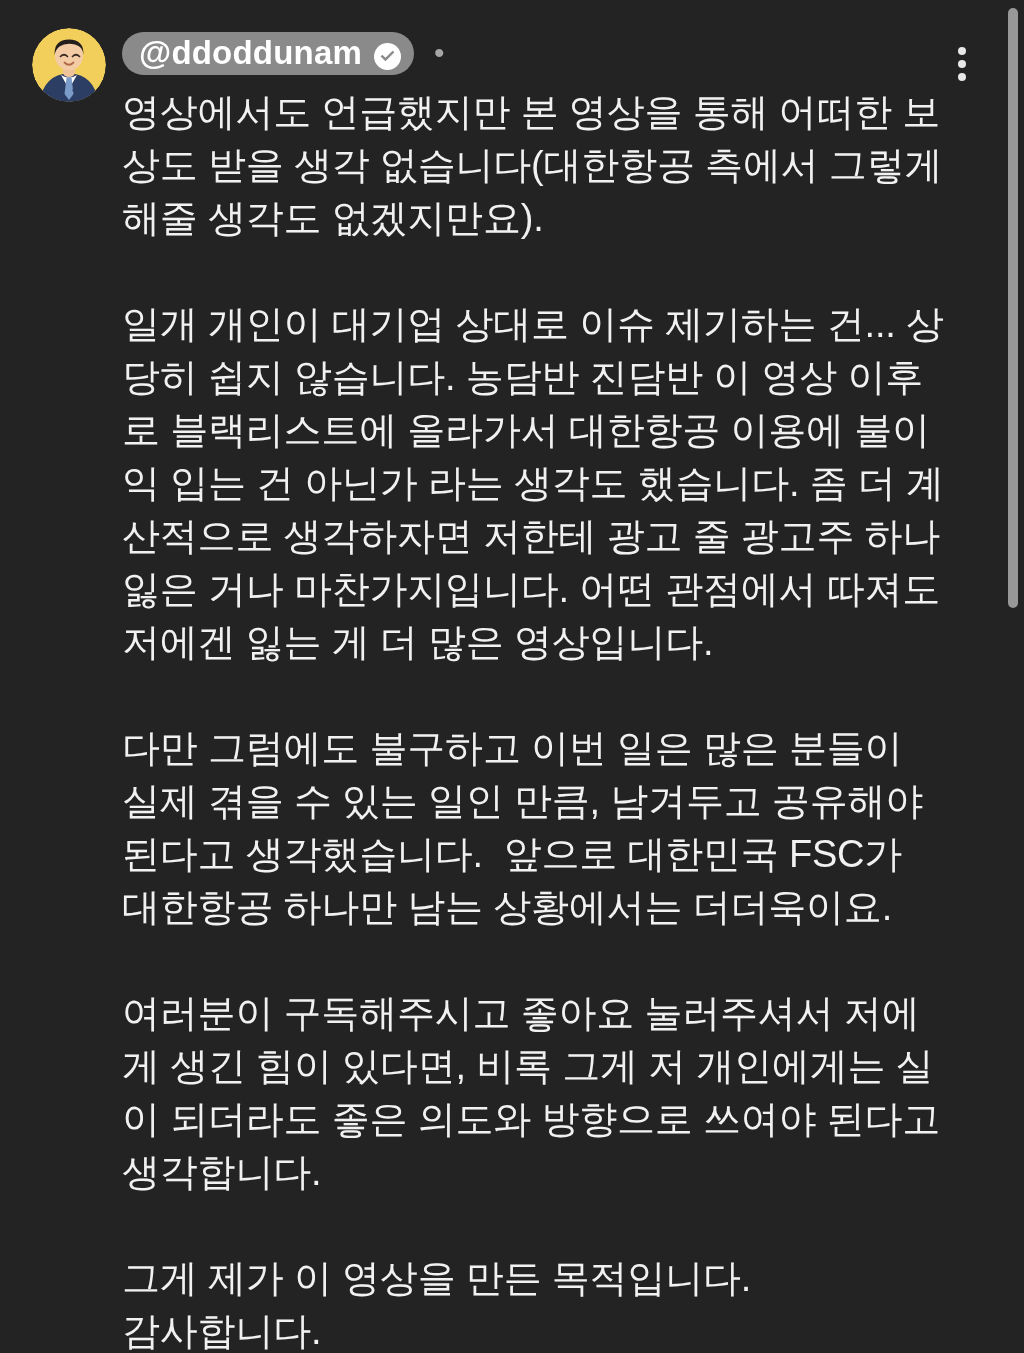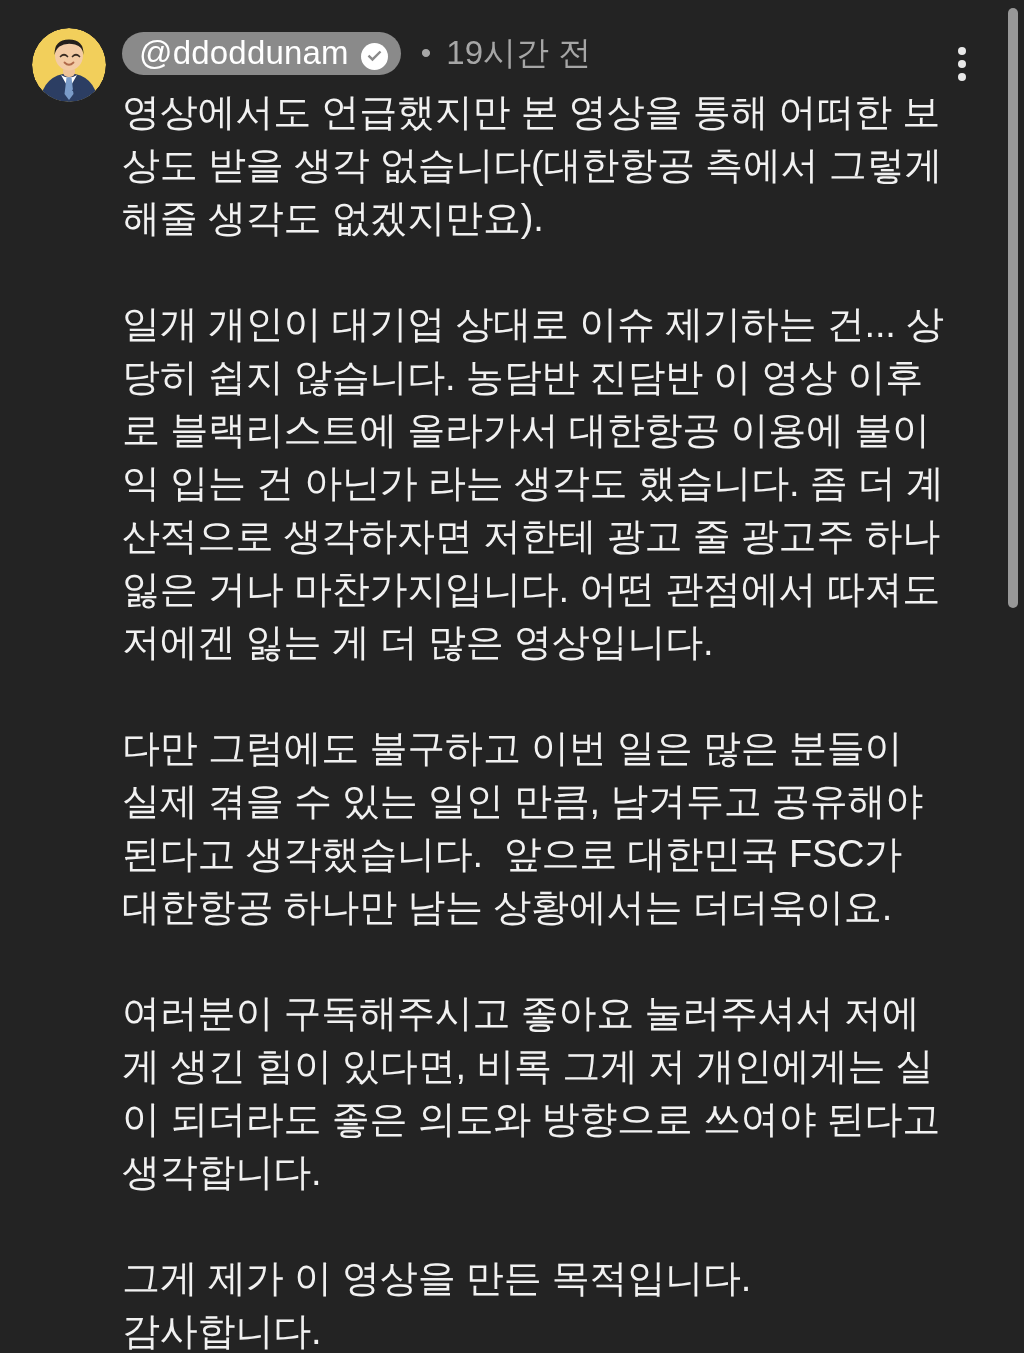--- a/index.html
+++ b/index.html
@@ -18,21 +18,21 @@
     margin-top:0;
   }
   .avatar svg { display:block; width:74px; height:74px; }
   .content { margin-left:16px; flex:1; min-width:0; padding-top:3px; }
   .header { display:flex; align-items:center; height:44px; }
   .author-pill {
     display:inline-flex; align-items:center;
     background:#8a8a8a; color:#ffffff;
     height:43px; border-radius:22px;
     padding:0 13px 0 17px;
-    font-size:33px; font-weight:400;
+    font-size:33px; font-weight:700;
     cursor:pointer; border:none;
     font-family:"Liberation Sans", sans-serif;
   }
   .author-pill .handle { letter-spacing:0.2px; }
   .verified-badge { width:27px; height:27px; margin-left:12px; display:inline-block; }
   .meta { display:flex; align-items:center; color:#a6a6a6; font-size:33px; margin-left:20px; }
   .meta .sep { margin-right:15px; font-size:30px; }
   .meta .time { cursor:pointer; }
   .body-text {
     margin-top:11px;
@@ -92,21 +92,20 @@
         <span class="handle">@ddoddunam</span>
         <span class="verified-badge">
           <svg viewBox="0 0 24 24" width="27" height="27">
             <circle cx="12" cy="12" r="12" fill="#ffffff"></circle>
             <path d="M10.2 16.2 L5.9 11.9 L7.4 10.4 L10.2 13.2 L16.6 6.8 L18.1 8.3 Z" fill="#8a8a8a"></path>
           </svg>
         </span>
       </button>
       <span class="meta">
         <span class="sep">•</span>
-        <span class="time">19시간 전</span>
       </span>
     </div>
 
     <div class="body-text">영상에서도 언급했지만 본 영상을 통해 어떠한 보상도 받을 생각 없습니다(대한항공 측에서 그렇게 해줄 생각도 없겠지만요).
 
 일개 개인이 대기업 상대로 이슈 제기하는 건... 상당히 쉽지 않습니다. 농담반 진담반 이 영상 이후로 블랙리스트에 올라가서 대한항공 이용에 불이익 입는 건 아닌가 라는 생각도 했습니다. 좀 더 계산적으로 생각하자면 저한테 광고 줄 광고주 하나 잃은 거나 마찬가지입니다. 어떤 관점에서 따져도 저에겐 잃는 게 더 많은 영상입니다.
 
 다만 그럼에도 불구하고 이번 일은 많은 분들이 실제 겪을 수 있는 일인 만큼, 남겨두고 공유해야된다고 생각했습니다.  앞으로 대한민국 FSC가 대한항공 하나만 남는 상황에서는 더더욱이요.
 
 여러분이 구독해주시고 좋아요 눌러주셔서 저에게 생긴 힘이 있다면, 비록 그게 저 개인에게는 실이 되더라도 좋은 의도와 방향으로 쓰여야 된다고 생각합니다.

